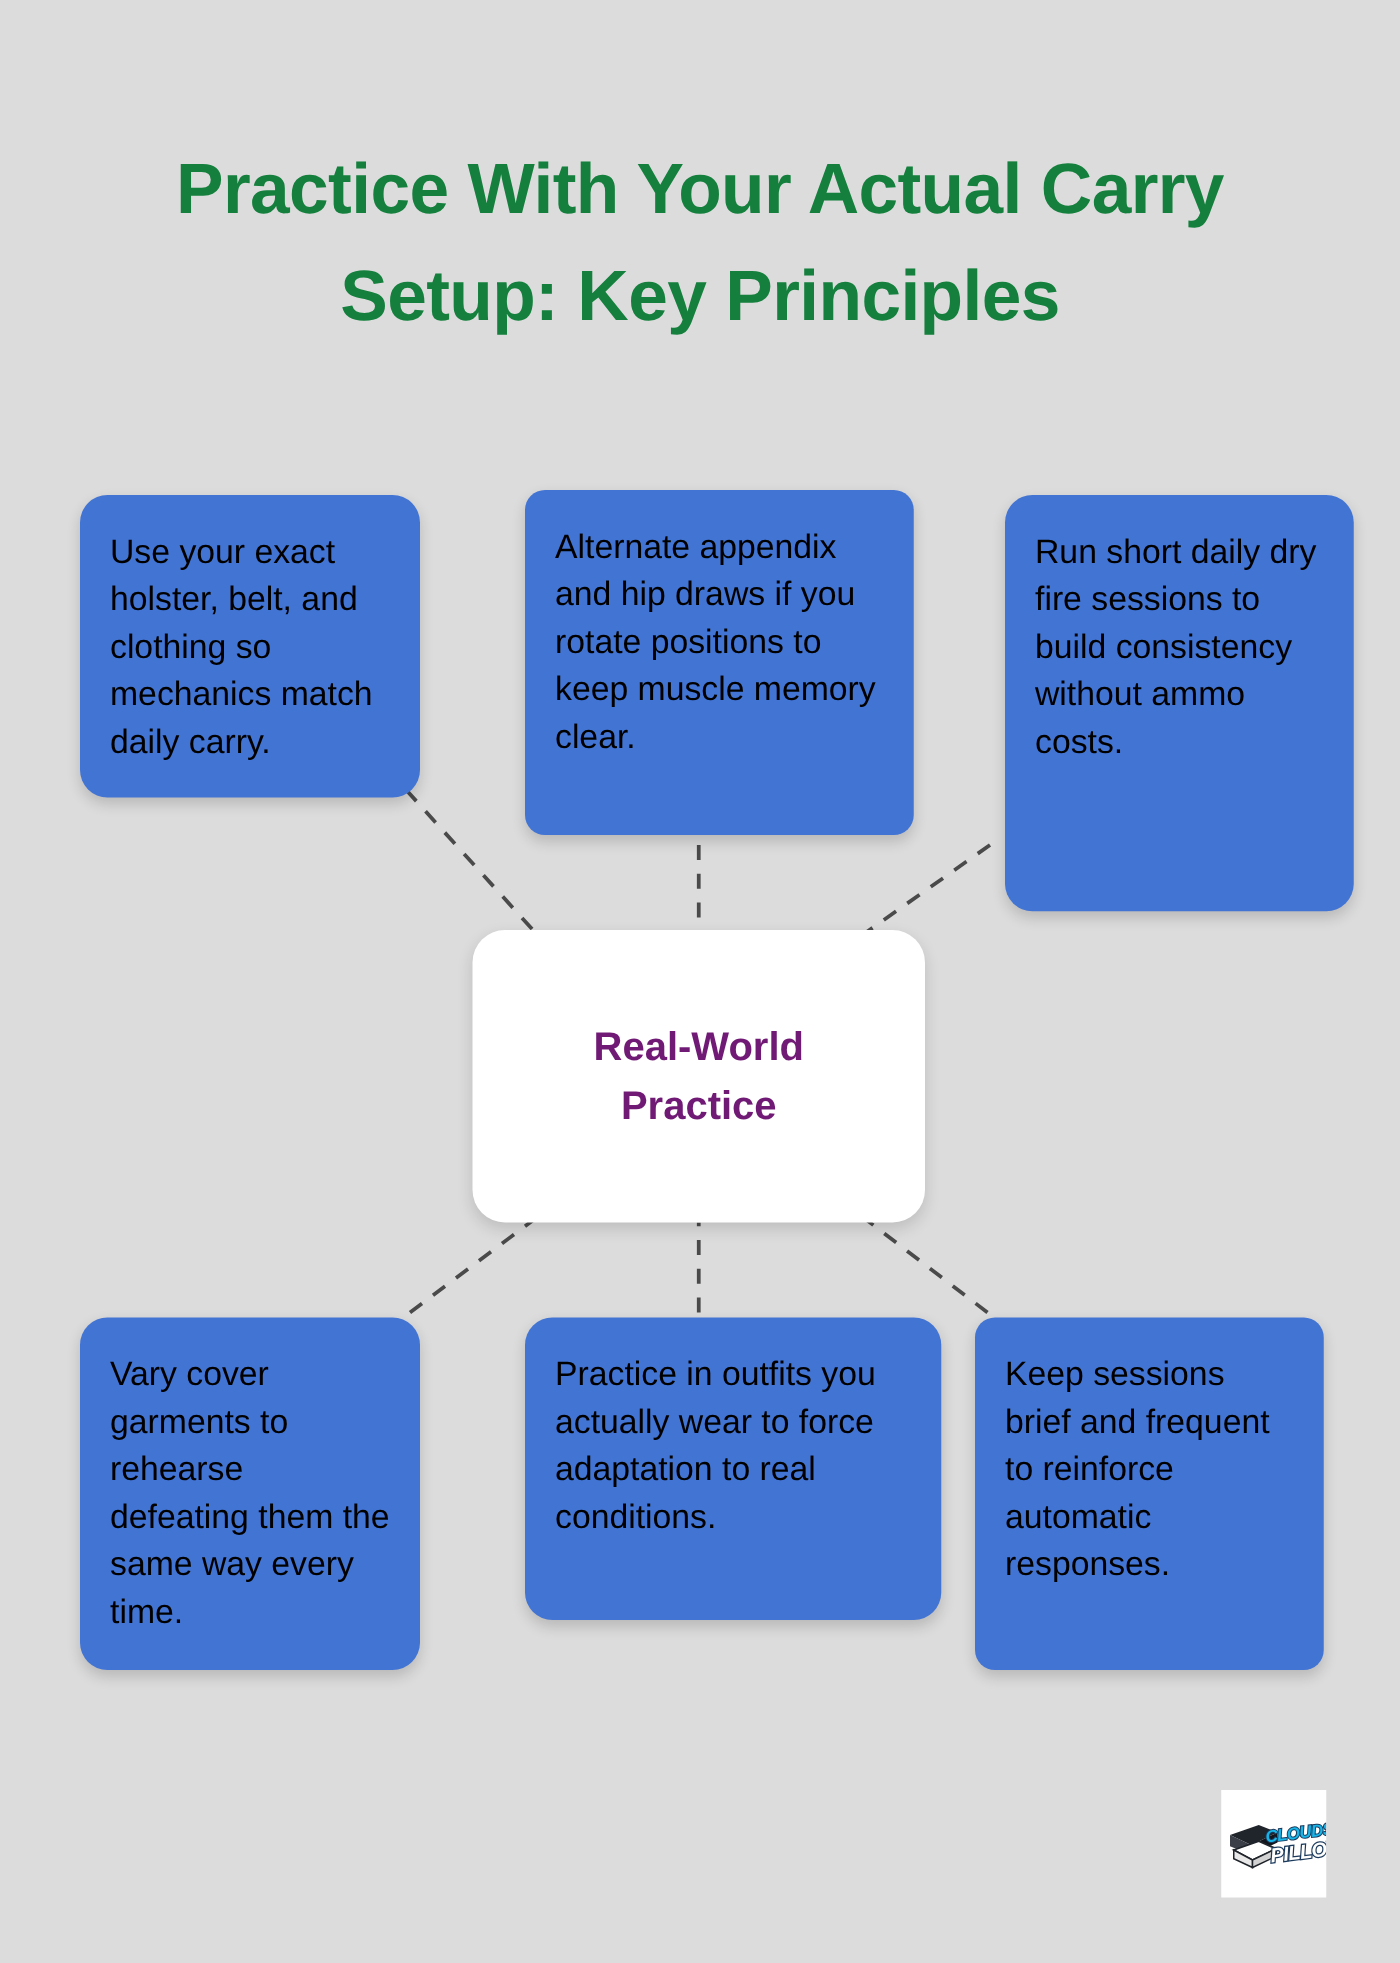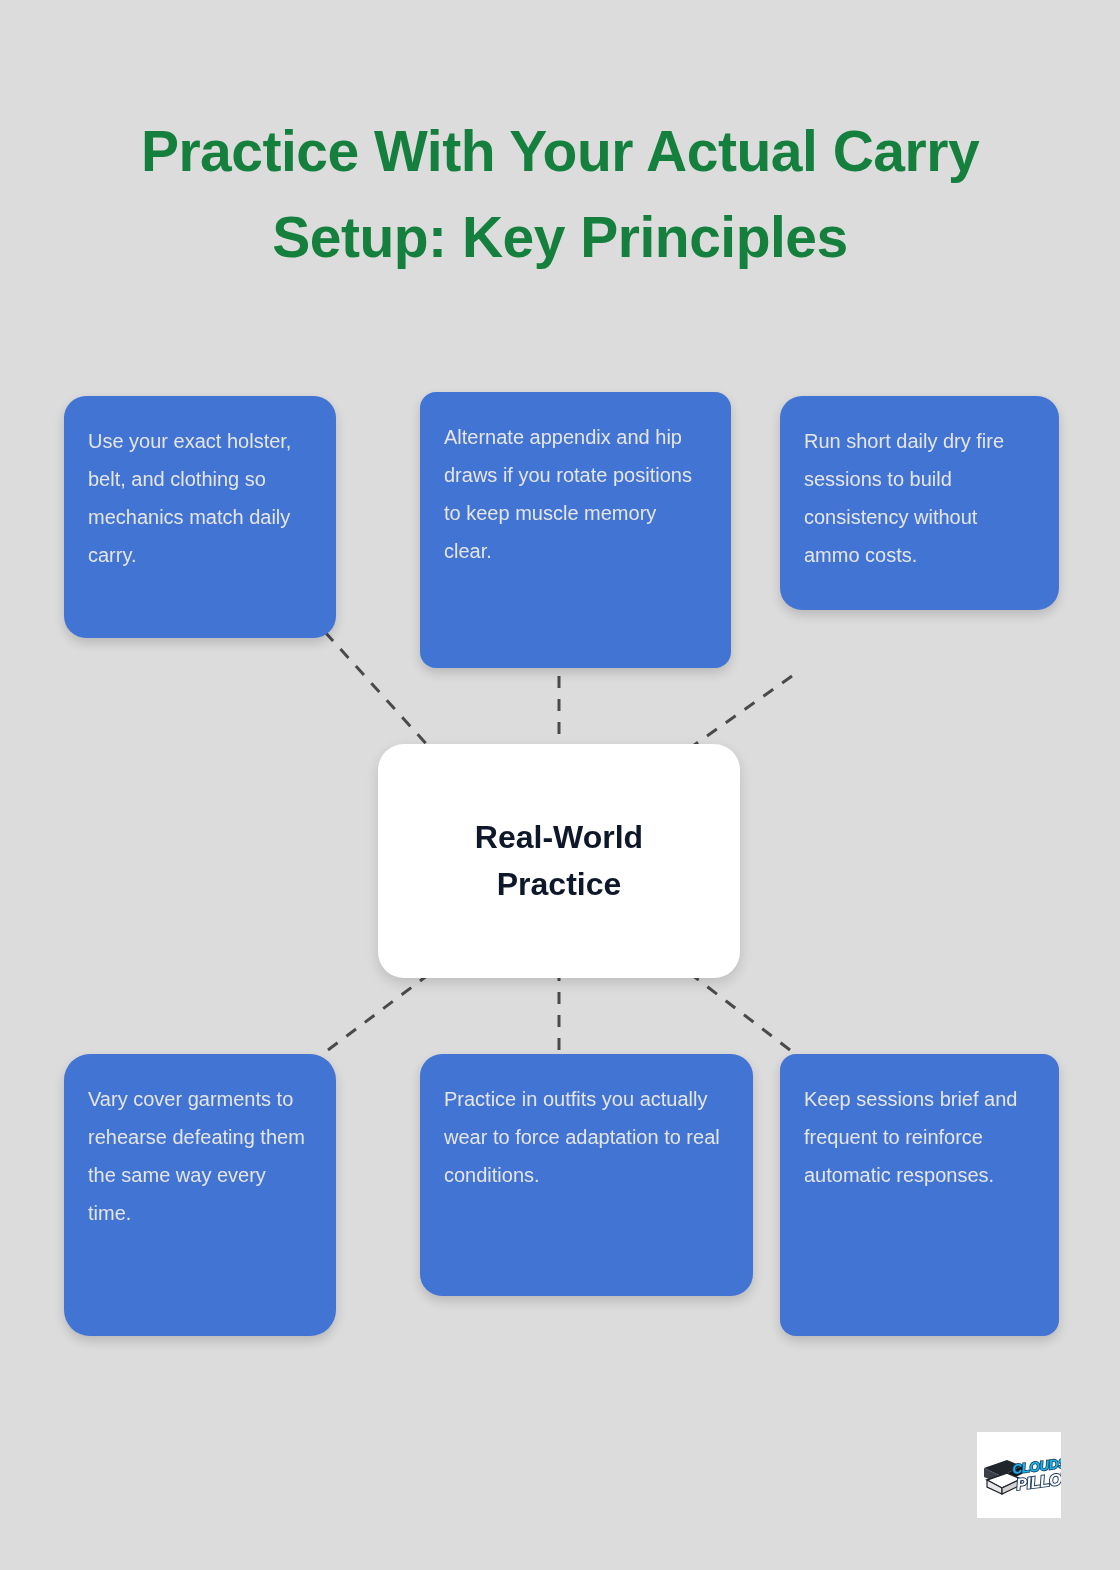--- a/index.html
+++ b/index.html
@@ -45,33 +45,33 @@
     position: absolute;
     background: #4274d4;
     border-radius: 22px;
     box-shadow: 0 5px 11px rgba(0,0,0,0.16);
     padding: 26px 24px 26px 24px;
     display: flex;
     align-items: flex-start;
   }
 
   .node-text {
-    font-size: 20px;
+    font-size: 27px;
     line-height: 38px;
-    color: #e5e5e5;
+    color: #000000;
     font-weight: 400;
   }
 
   
   #card-tl { left: 64px;  top: 396px;  width: 272px; height: 242px; }
   #card-tm { left: 420px; top: 392px;  width: 311px; height: 276px; border-radius: 16px; }
-  #card-tr { left: 780px; top: 396px;  width: 279px; height: 214px; }
+  #card-tr { left: 804px; top: 396px;  width: 279px; height: 333px; }
 
   
-  #card-bl { left: 64px;  top: 1054px; width: 272px; height: 282px; border-radius: 26px; }
+  #card-bl { left: 64px;  top: 1054px; width: 272px; height: 282px; }
   #card-bm { left: 420px; top: 1054px; width: 333px; height: 242px; }
   #card-br { left: 780px; top: 1054px; width: 279px; height: 282px; border-radius: 16px; }
 
   
   #hub-card {
     position: absolute;
     left: 378px;
     top: 744px;
     width: 362px;
     height: 234px;
@@ -80,21 +80,21 @@
     box-shadow: 0 5px 13px rgba(0,0,0,0.14);
     display: flex;
     align-items: center;
     justify-content: center;
   }
 
   #hub-label {
     font-size: 32px;
     line-height: 47px;
     font-weight: bold;
-    color: #0f172a;
+    color: #701a75;
     text-align: center;
     white-space: pre-line;
   }
 
   
   #logo-box {
     position: absolute;
     left: 977px;
     top: 1432px;
     width: 84px;

